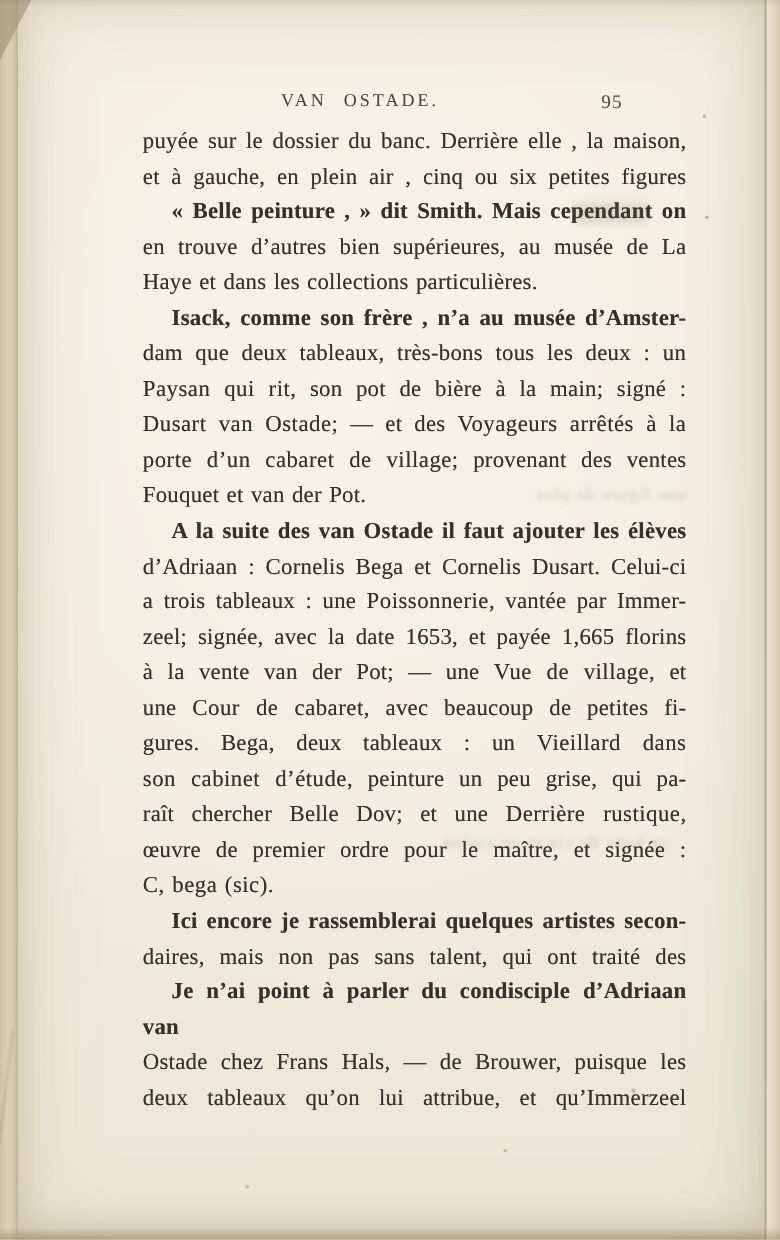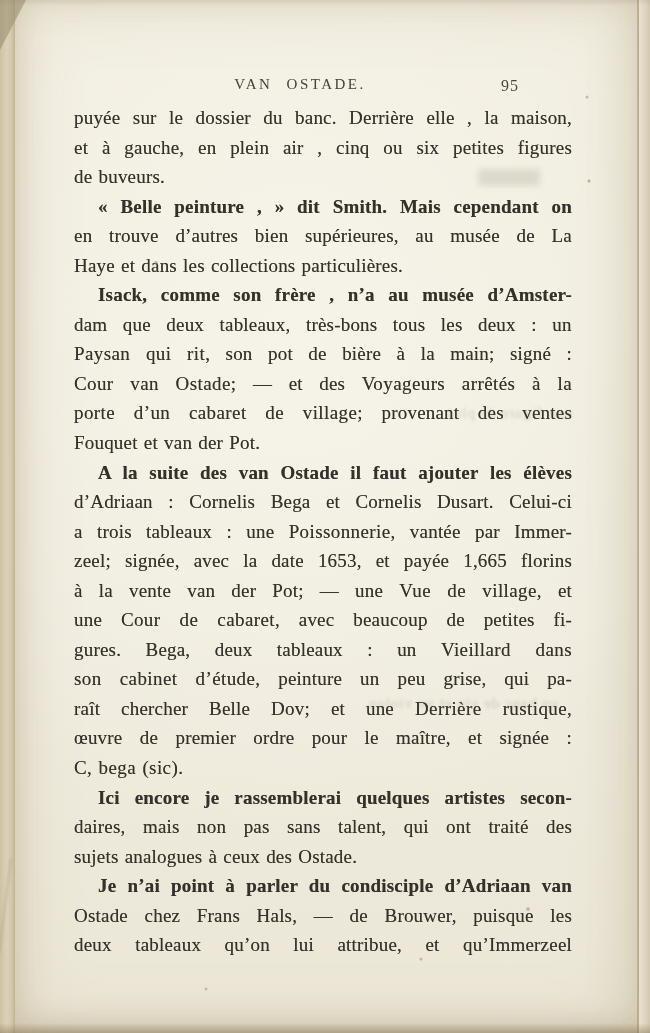--- a/index.html
+++ b/index.html
@@ -67,21 +67,21 @@
     font-size:16px;color:#4a463c;letter-spacing:1px;
   }
 
   
   .text-block{
     position:absolute;left:74px;top:103px;width:498px;
     font-size:19px;line-height:29.55px;color:#35312a;
     letter-spacing:0.2px;word-spacing:1.2px;
     text-shadow:0 0 0.5px rgba(53,49,42,0.55);
   }
-  .line{text-align:justify;text-align-last:justify;white-space:normal;}
+  .line{text-align:justify;text-align-last:justify;white-space:normal;margin-left:45px;}
   .line.parend{text-align-last:left;}
   .line.indent{text-indent:24px;font-weight:bold;}
   .it{letter-spacing:0.4px;}
 
   
   .ghost{
     position:absolute;color:#6b705c;opacity:0.26;
     transform:scaleX(-1);filter:blur(1.8px);
     font-size:15px;letter-spacing:1px;white-space:nowrap;overflow:hidden;
   }
@@ -117,44 +117,42 @@
   <div class="right-sliver"></div>
   <div class="top-shade"></div>
   <div class="bottom-shade"></div>
 
   <div class="running-head">VAN OSTADE.</div>
   <div class="folio">95</div>
 
   <div class="text-block">
       <div class="line"><span>puyée sur le dossier du banc. Derrière elle , la maison,</span></div>
       <div class="line"><span>et à gauche, en plein air , cinq ou six petites figures</span></div>
-      <div class="line parend"><span>de buveurs.</span></div>
       <div class="line indent"><span>« Belle peinture , » dit Smith. Mais cependant on</span></div>
       <div class="line"><span>en trouve d’autres bien supérieures, au musée de La</span></div>
       <div class="line parend"><span>Haye et dans les collections particulières.</span></div>
       <div class="line indent"><span>Isack, comme son frère , n’a au musée d’Amster-</span></div>
       <div class="line"><span>dam que deux tableaux, très-bons tous les deux : </span><span class="it">un</span></div>
       <div class="line"><span class="it">Paysan qui rit</span><span>, son pot de bière à la main; signé :</span></div>
-      <div class="line"><span class="it">Cour van Ostade;</span><span> — et des </span><span class="it">Voyageurs arrêtés à la</span></div>
+      <div class="line"><span class="it">Dusart van Ostade;</span><span> — et des </span><span class="it">Voyageurs arrêtés à la</span></div>
       <div class="line"><span class="it">porte d’un cabaret de village;</span><span> provenant des ventes</span></div>
       <div class="line parend"><span>Fouquet et van der Pot.</span></div>
       <div class="line indent"><span>A la suite des van Ostade il faut ajouter les élèves</span></div>
       <div class="line"><span>d’Adriaan : Cornelis Bega et Cornelis Dusart. Celui-ci</span></div>
       <div class="line"><span>a trois tableaux : une </span><span class="it">Poissonnerie</span><span>, vantée par Immer-</span></div>
       <div class="line"><span>zeel; signée, avec la date 1653, et payée 1,665 florins</span></div>
       <div class="line"><span>à la vente van der Pot; — une </span><span class="it">Vue de village</span><span>, et</span></div>
       <div class="line"><span>une </span><span class="it">Cour de cabaret</span><span>, avec beaucoup de petites fi-</span></div>
       <div class="line"><span>gures. Bega, deux tableaux : un </span><span class="it">Vieillard dans</span></div>
       <div class="line"><span class="it">son cabinet d’étude</span><span>, peinture un peu grise, qui pa-</span></div>
       <div class="line"><span>raît chercher Belle Dov; et une </span><span class="it">Derrière rustique</span><span>,</span></div>
       <div class="line"><span>œuvre de premier ordre pour le maître, et signée :</span></div>
       <div class="line parend"><span class="it">C, bega (sic).</span></div>
       <div class="line indent"><span>Ici encore je rassemblerai quelques artistes secon-</span></div>
       <div class="line"><span>daires, mais non pas sans talent, qui ont traité des</span></div>
-      <div class="line parend"><span>sujets analogues à ceux des Ostade.</span></div>
       <div class="line indent"><span>Je n’ai point à parler du condisciple d’Adriaan van</span></div>
       <div class="line"><span>Ostade chez Frans Hals, — de Brouwer, puisque les</span></div>
       <div class="line"><span>deux tableaux qu’on lui attribue, et qu’Immerzeel</span></div>
     </div>
 
   <div class="ghost ghost-1"></div>
   <div class="ghost ghost-2">une figure de plus</div>
   <div class="ghost ghost-3">un banc de vin et un violon.</div>
 
   <div class="specks"></div>

